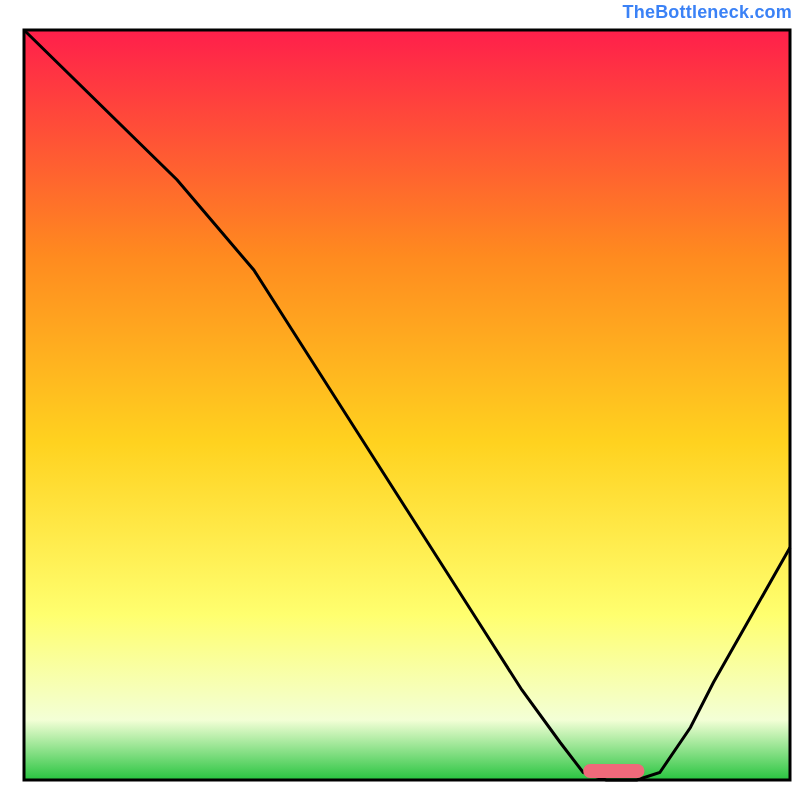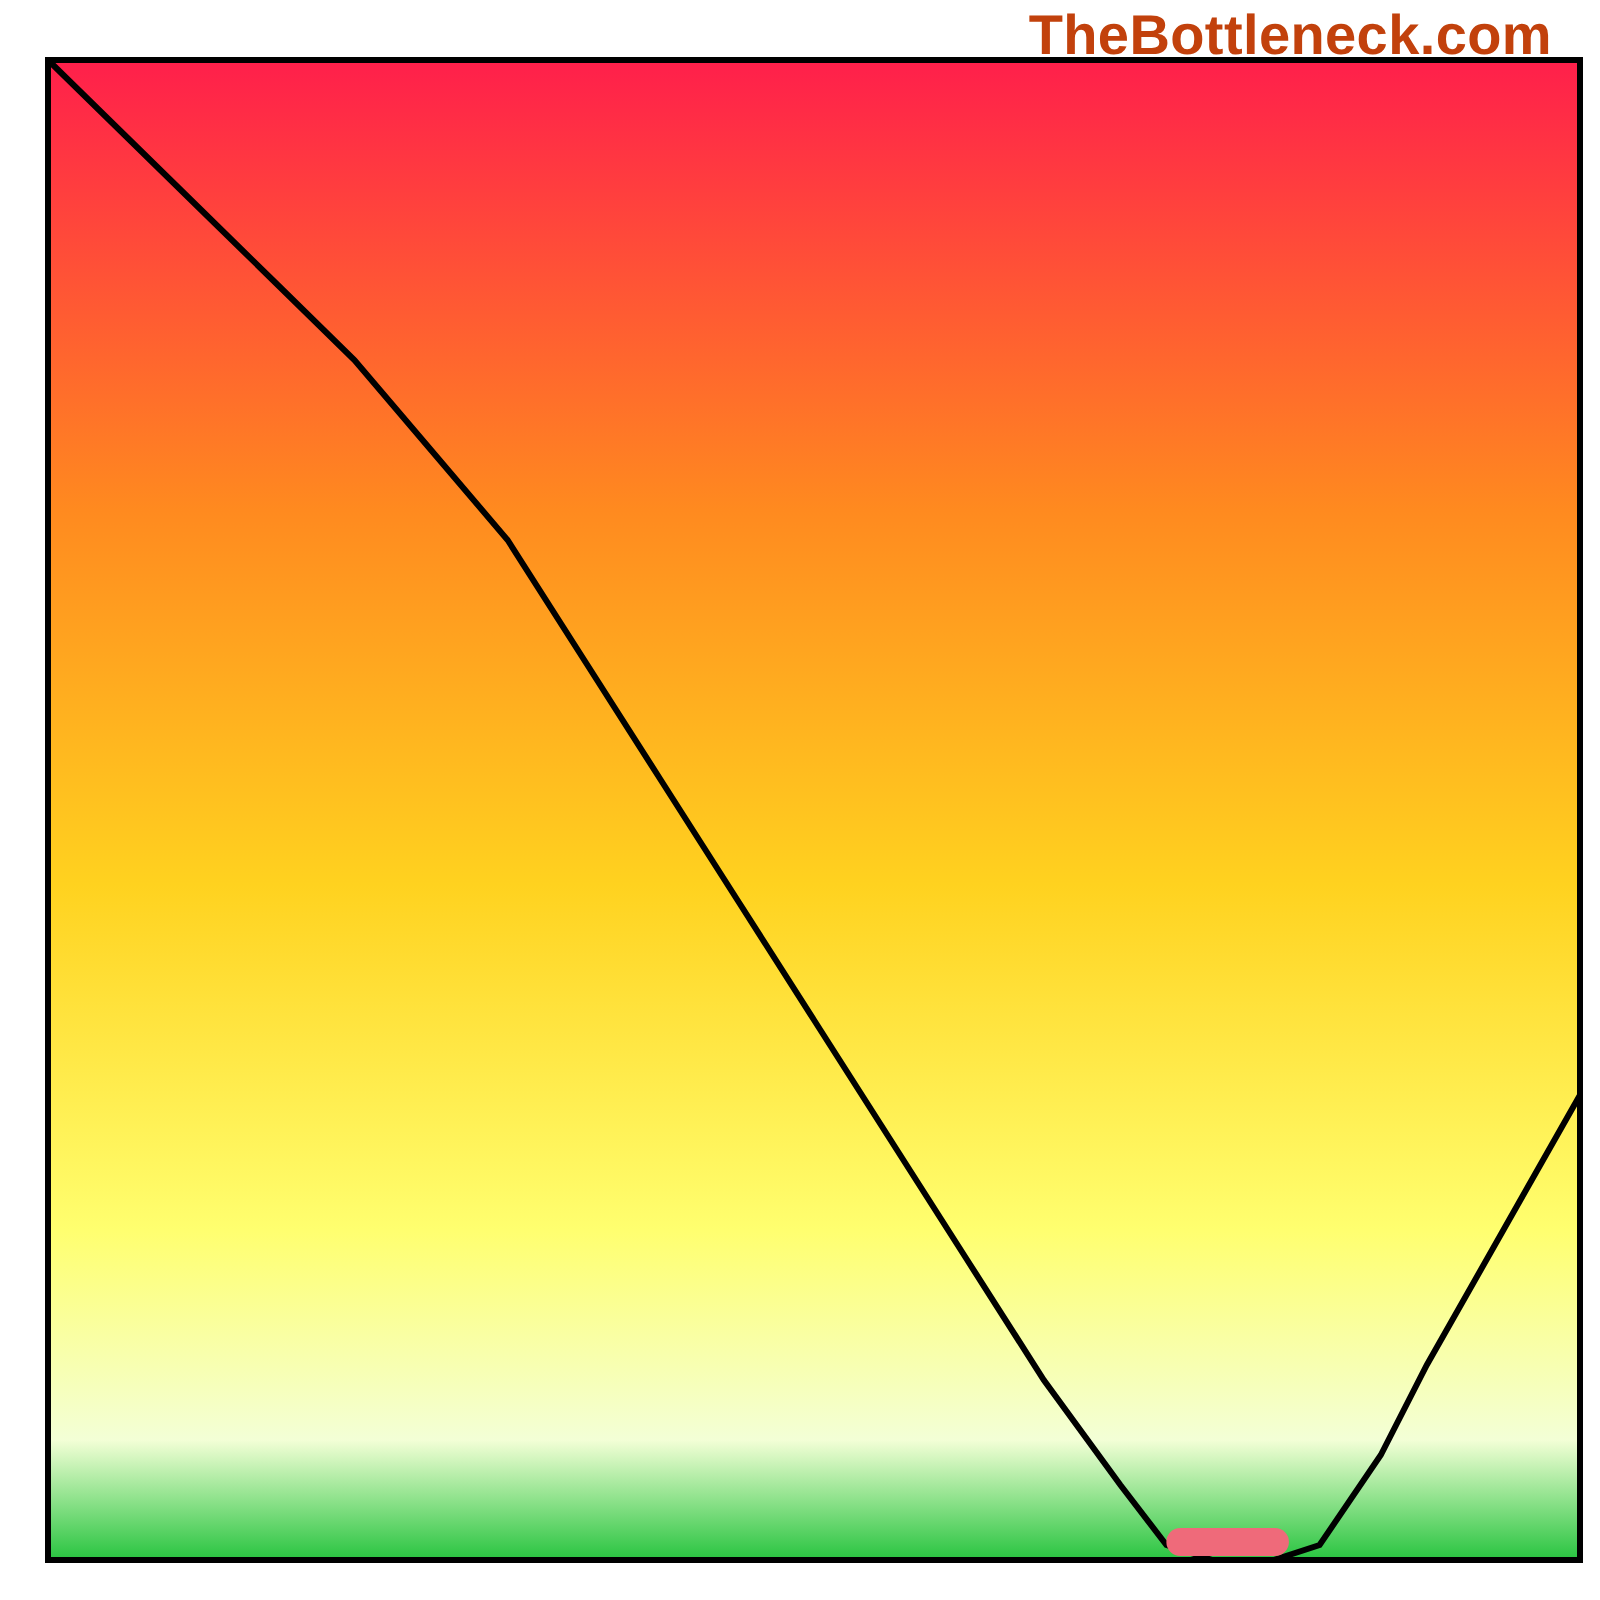--- a/index.html
+++ b/index.html
@@ -1,17 +1,17 @@
 <!DOCTYPE html>
 <html><head>
 <meta charset="utf-8">
 <style>
   html,body{margin:0;padding:0;width:800px;height:800px;background:#fff;font-family:Arial,Helvetica,sans-serif}
   .stage{position:relative;width:800px;height:800px}
-  .watermark{position:absolute;top:2px;right:24px;color:#c2410c;font-size:28px;font-weight:600;letter-spacing:.2px}
+  .watermark{position:absolute;top:2px;right:8px;color:#3b82f6;font-size:18px;font-weight:600;letter-spacing:.2px}
   svg{display:block}
 </style>
 </head>
 <body>
 
 <div class="stage">
   <div class="watermark">TheBottleneck.com</div>
 
   <svg id="chart-svg" width="800" height="800">
     <defs>

